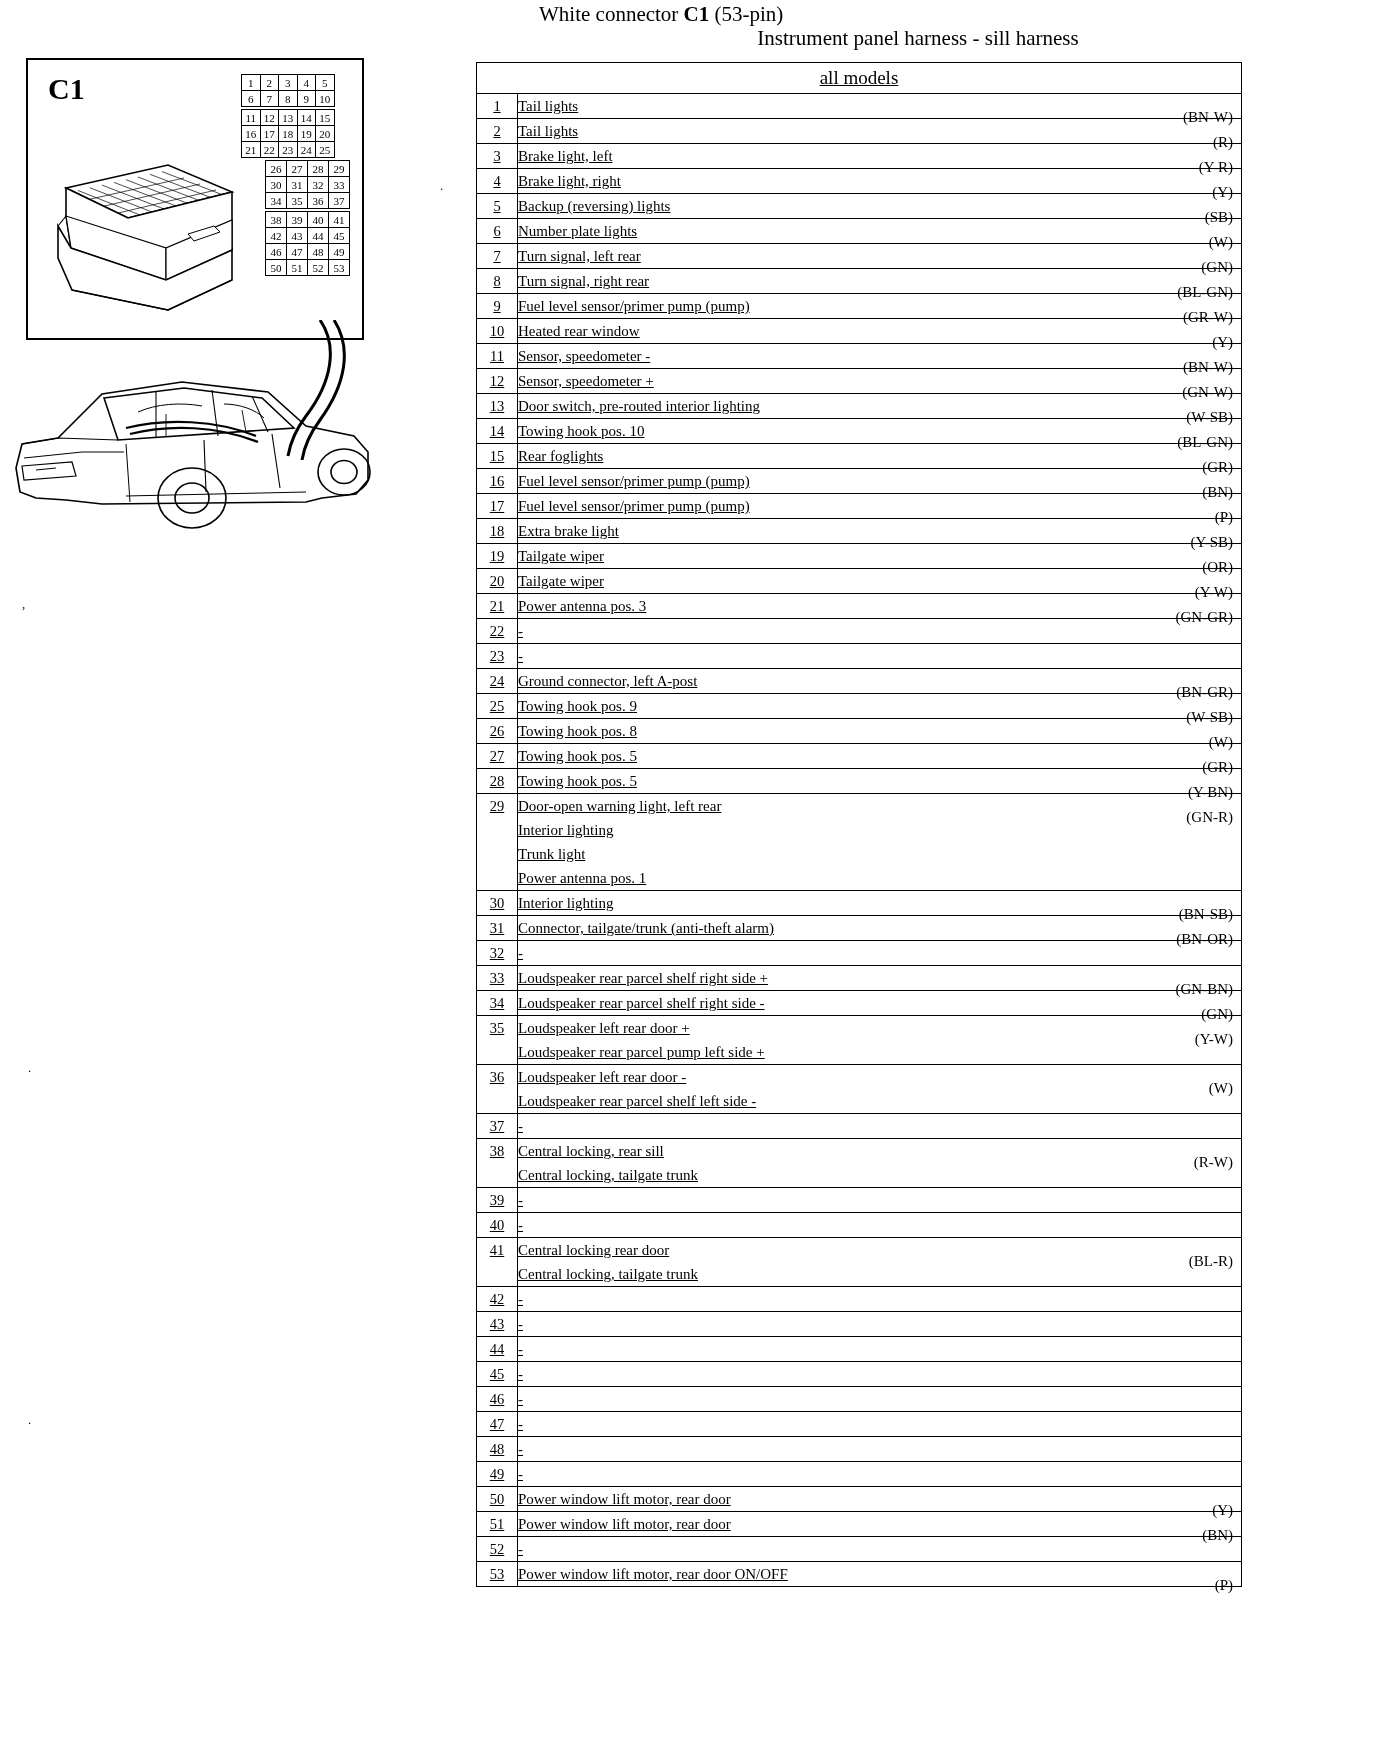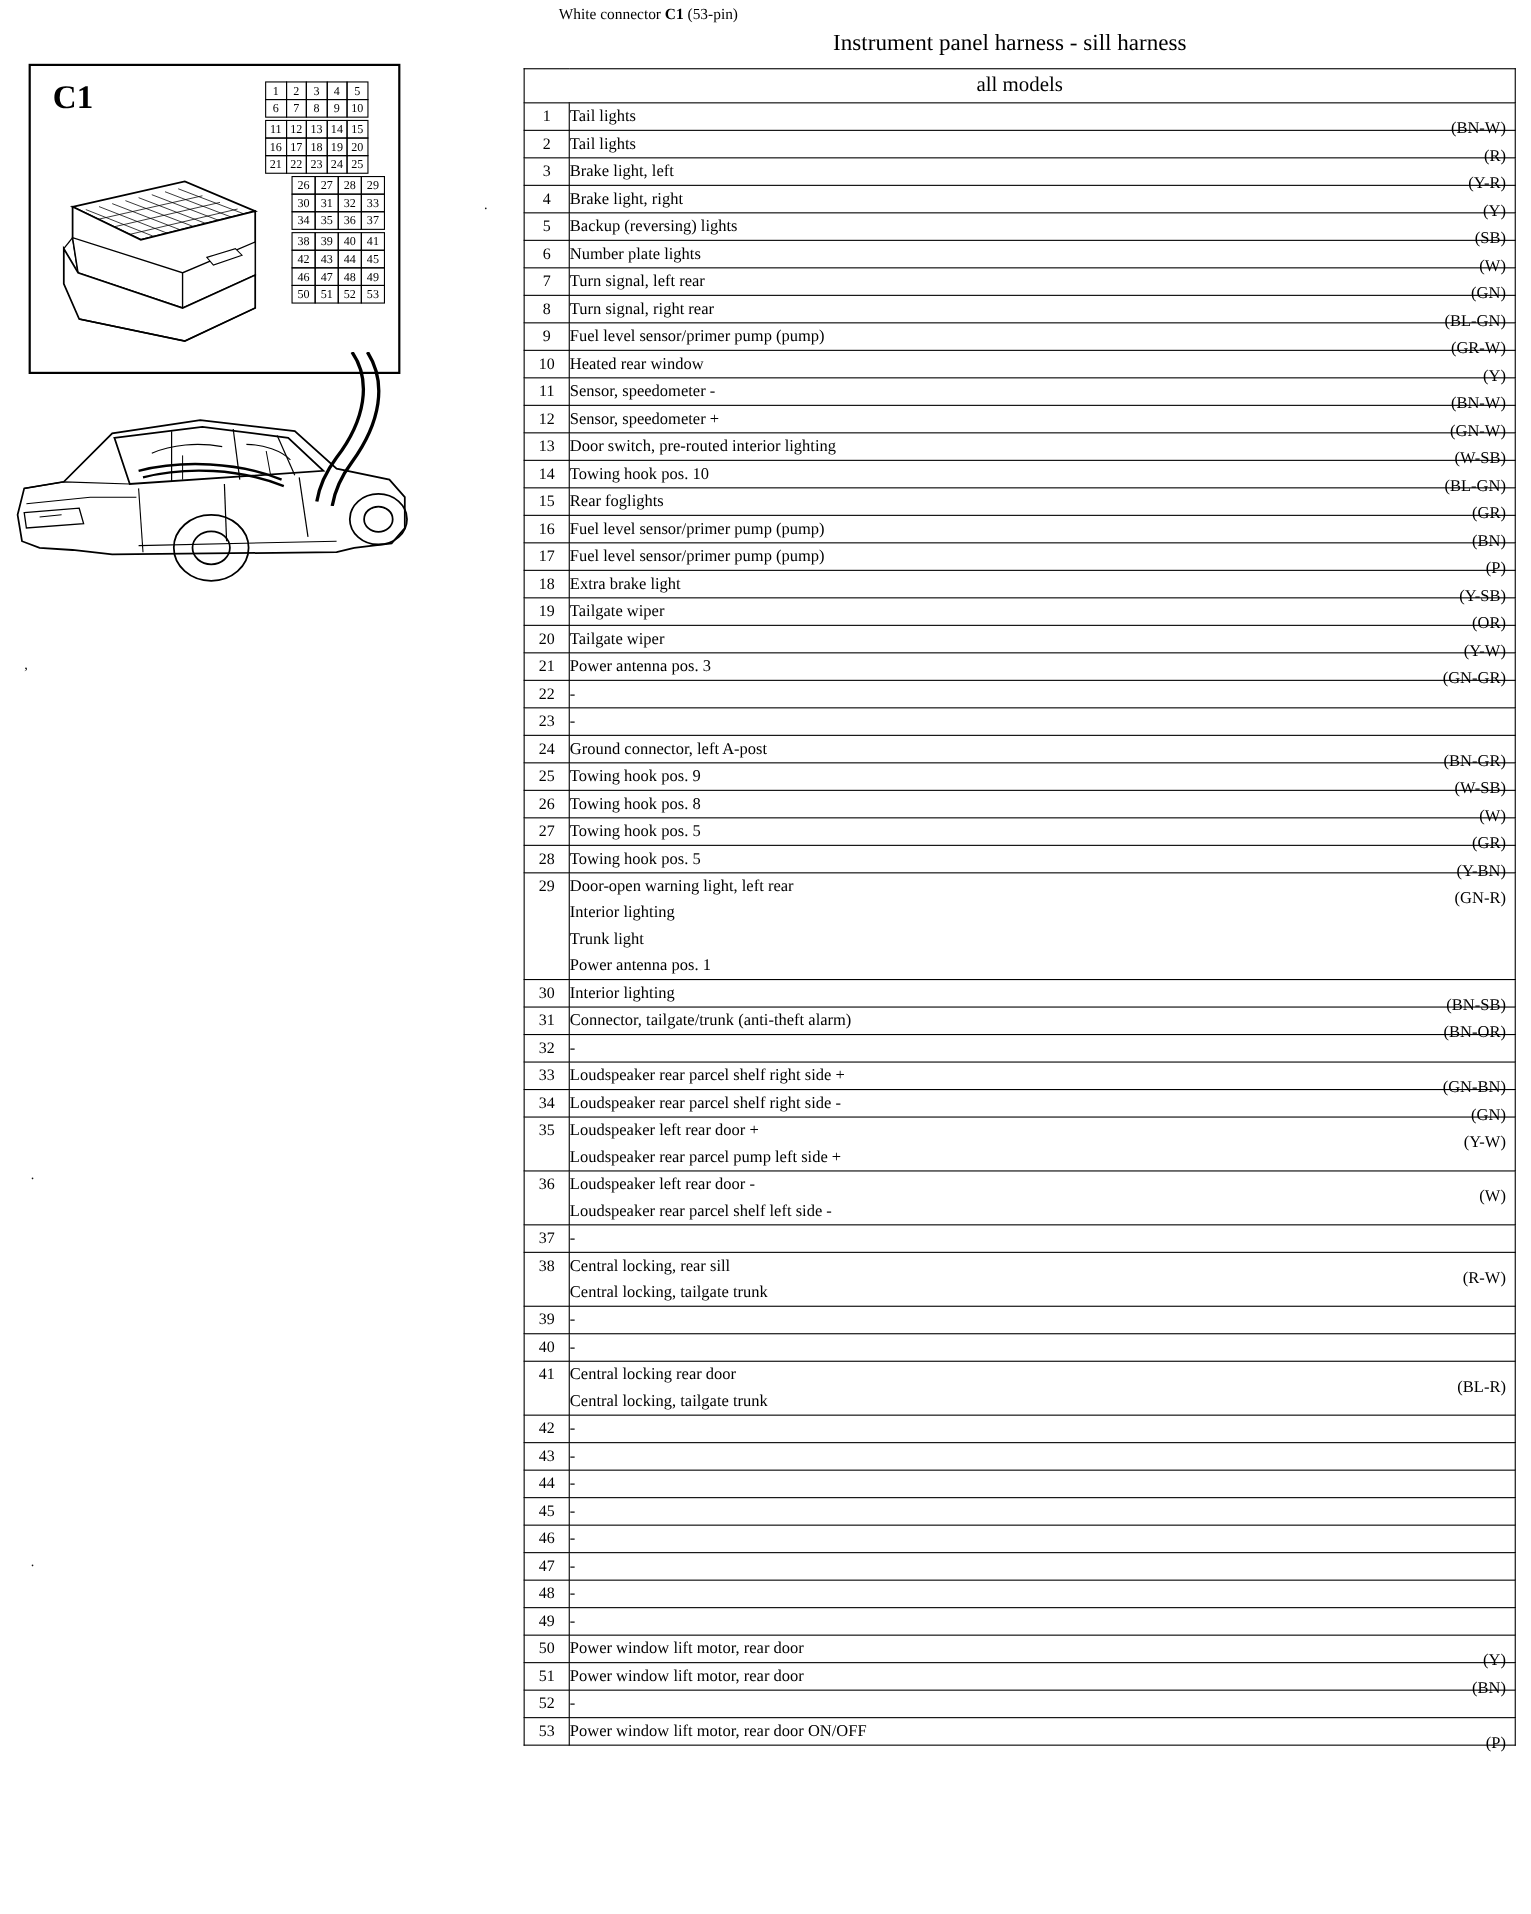--- a/index.html
+++ b/index.html
@@ -17,23 +17,24 @@
   }
 
   
   #header {
     position: absolute;
     left: 508px;
     top: 2px;
     width: 820px;
   }
   #header .line1 {
-    font-size: 14px;
+    font-size: 21px;
     line-height: 24px;
     white-space: nowrap;
+    margin-left: 31px;
   }
   #header .line1 .bold {
     font-weight: bold;
   }
   #header .line2 {
     font-size: 21px;
     line-height: 24px;
     white-space: nowrap;
     text-align: center;
   }
@@ -117,23 +118,24 @@
     position: absolute;
     font-size: 13px;
     color: #111;
   }
 
   
   #pin-table {
     position: absolute;
     left: 476px;
     top: 62px;
-    width: 902px;
+    width: 766px;
     border-collapse: collapse;
     font-family: "Liberation Serif", serif;
+    text-decoration: underline;
   }
   #pin-table td {
     border: 1px solid #000;
     padding: 0;
     vertical-align: top;
   }
   .th-all {
     text-align: center;
     font-size: 19px;
     height: 30px;

